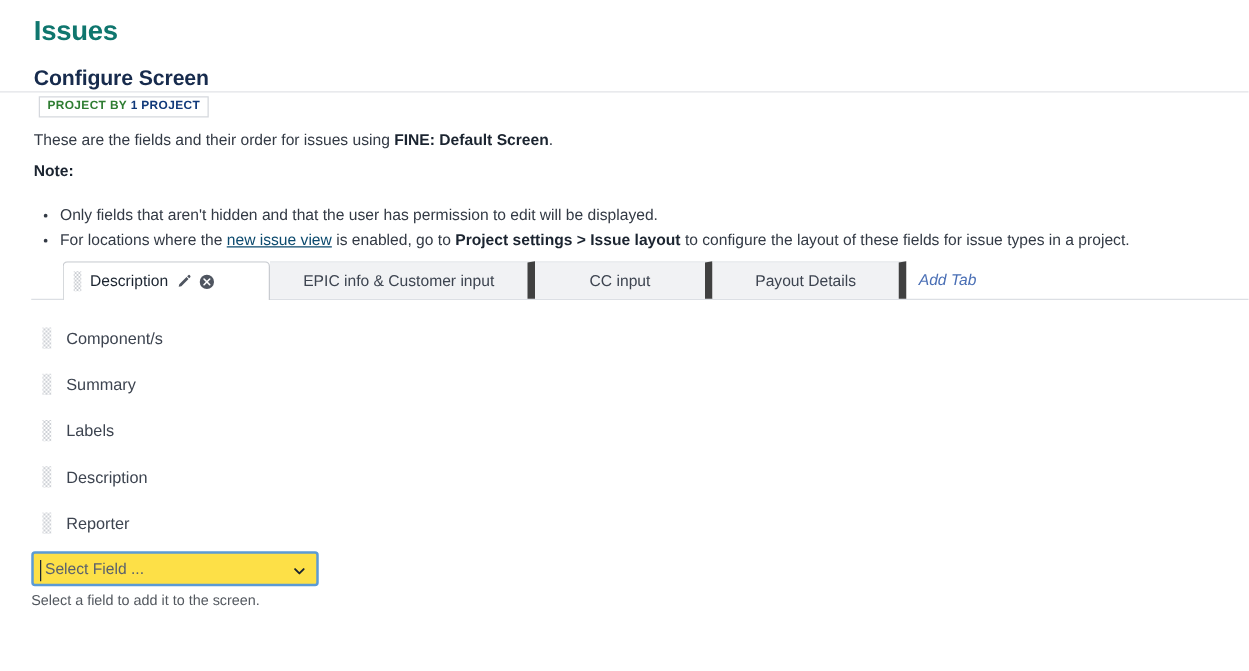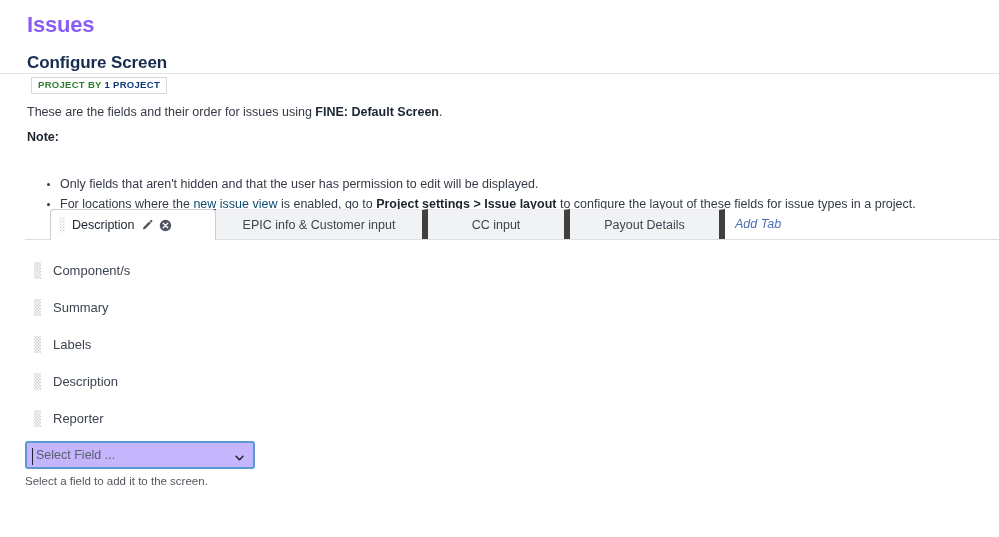--- a/index.html
+++ b/index.html
@@ -17,21 +17,21 @@
     -webkit-font-smoothing: antialiased;
   }
 
   
   .page-title {
     position: absolute;
     left: 27px;
     top: 12px;
     font-size: 22px;
     font-weight: bold;
-    color: #8b5cf6;
+    color: #0f766e;
     letter-spacing: -0.2px;
   }
 
   
   .section-heading {
     position: absolute;
     left: 27px;
     top: 53px;
     font-size: 17px;
     font-weight: bold;
@@ -84,21 +84,21 @@
     left: 27px;
     top: 130px;
     font-size: 12.5px;
     font-weight: bold;
     color: #1b2430;
   }
   .note-list {
     position: absolute;
     left: 27px;
     top: 158px;
-    margin: 16px;
+    margin: 4px;
     padding: 0;
     list-style: none;
     font-size: 12.5px;
     color: #333a45;
   }
   .note-list li {
     position: relative;
     padding-left: 17px;
     line-height: 20px;
     white-space: nowrap;
@@ -235,21 +235,21 @@
   
   .select-wrap {
     position: absolute;
     left: 25px;
     top: 441px;
     width: 230px;
     height: 28px;
     box-sizing: border-box;
     border: 2px solid #5b9bd5;
     border-radius: 3px;
-    background: #c4b5fd;
+    background: #fde047;
     display: flex;
     align-items: center;
   }
   .select-caret-bar {
     position: absolute;
     left: 5px;
     top: 5px;
     width: 1px;
     height: 17px;
     background: #1b2430;

